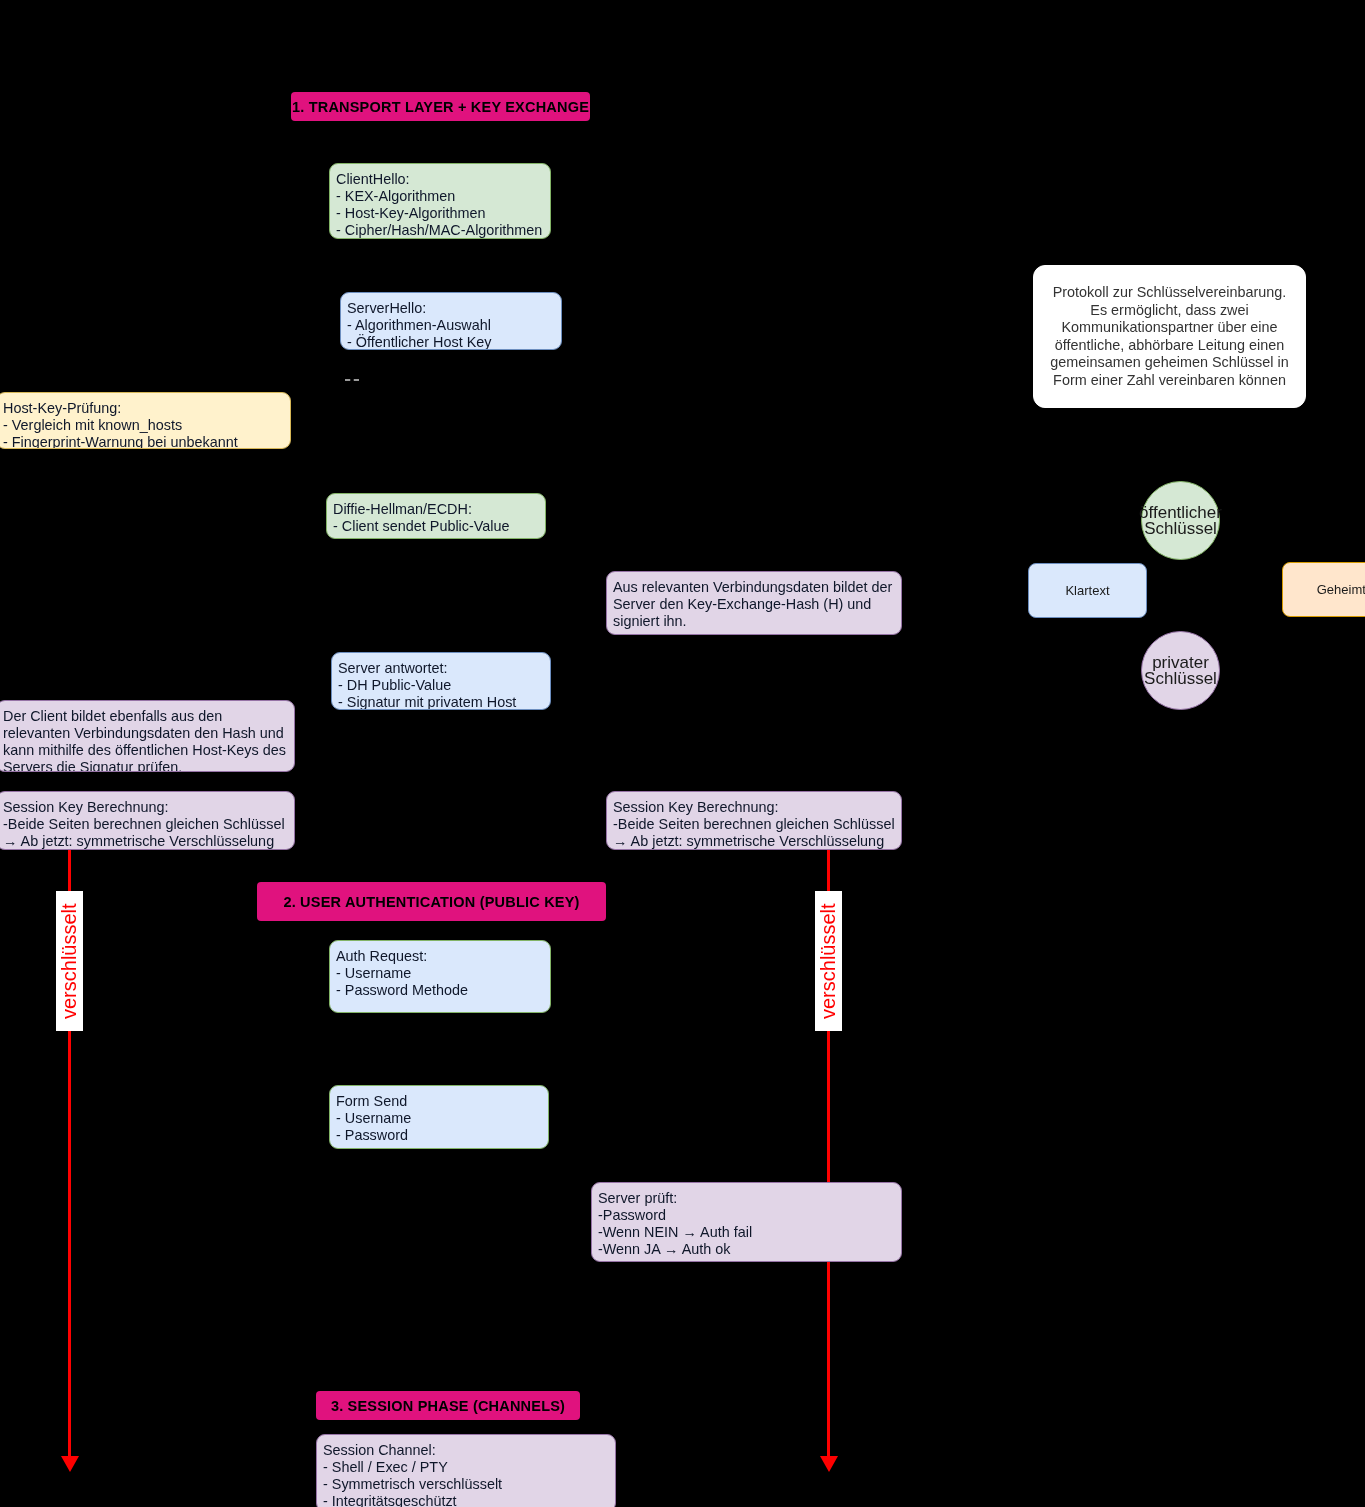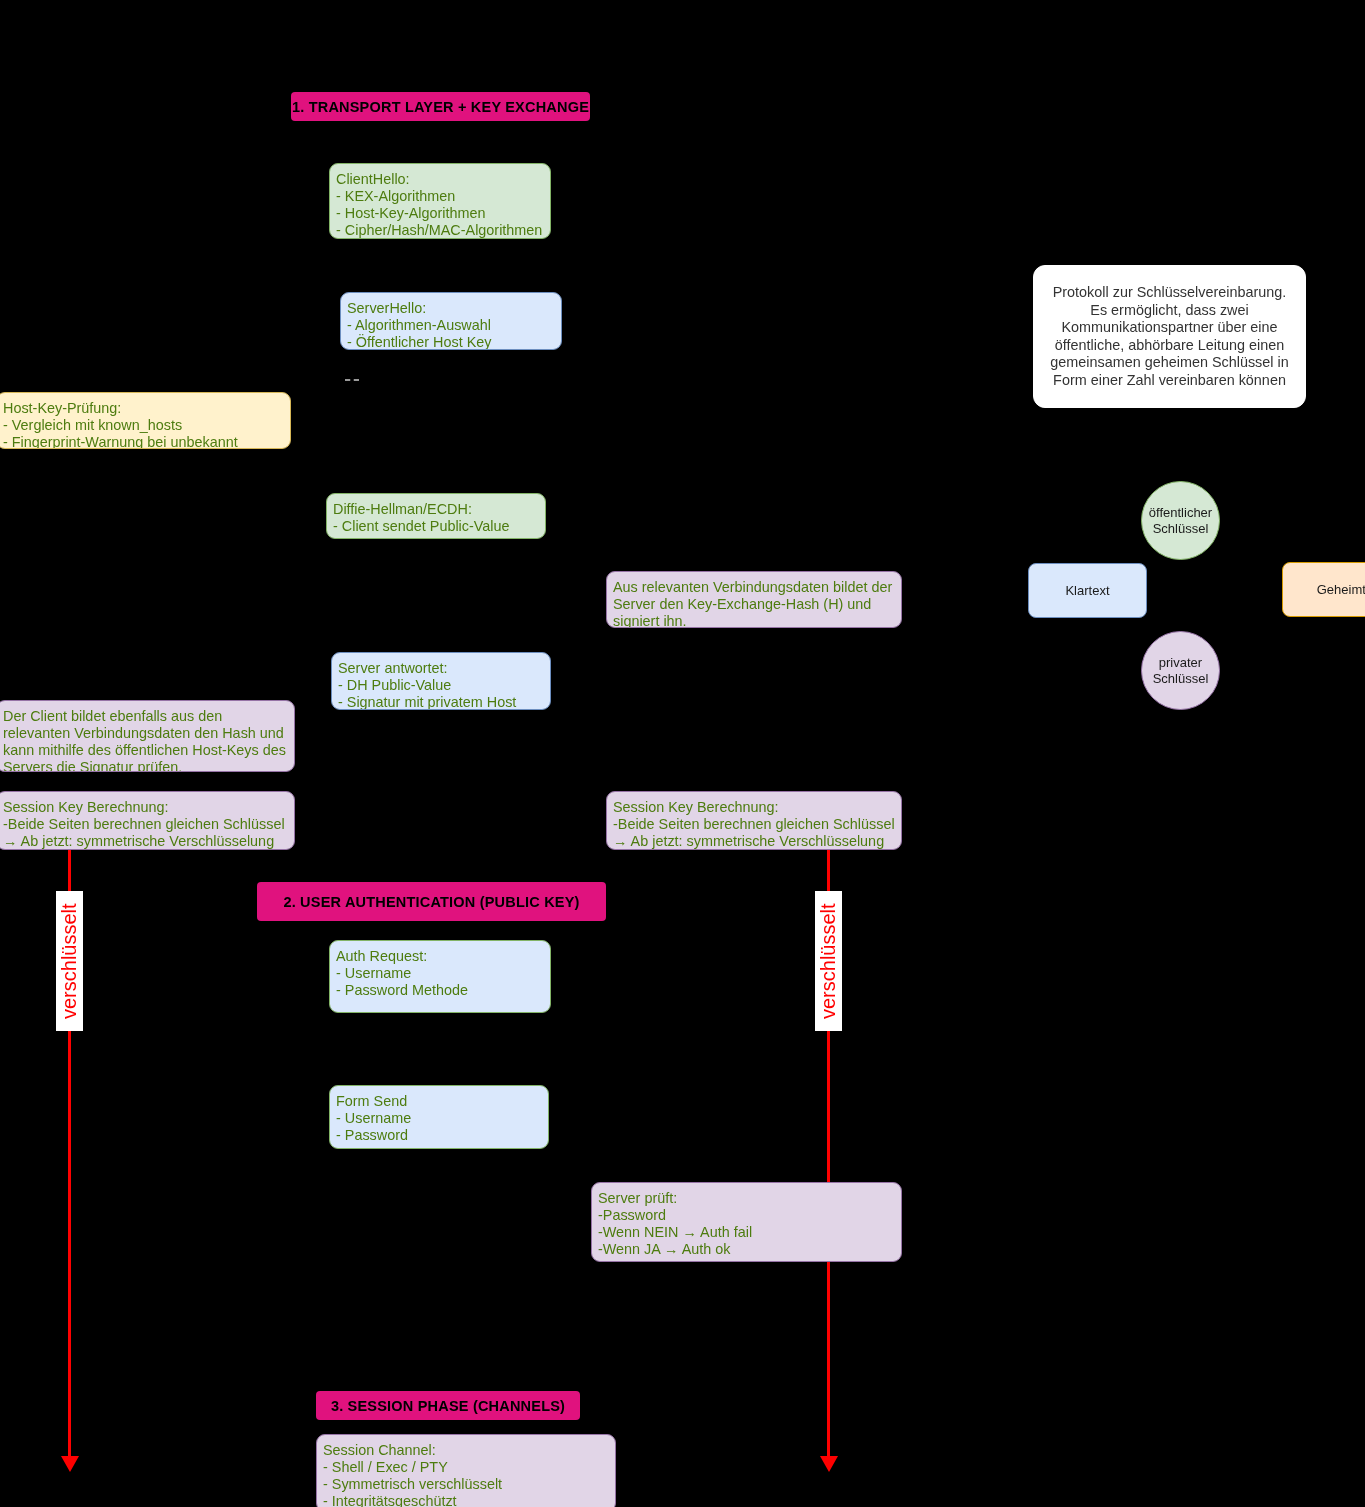--- a/index.html
+++ b/index.html
@@ -33,21 +33,21 @@
   }
 
   
   .box {
     position: absolute;
     box-sizing: border-box;
     border-radius: 9px;
     border: 1px solid #888;
     font-size: 14.4px;
     line-height: 17px;
-    color: #4d7c0f;
+    color: #0f172a;
     padding: 7px 6px 6px 6px;
     white-space: pre-line;
     overflow: hidden;
   }
   .box.green  { background: #d5e8d4; border-color: #82b366; }
   .box.blue   { background: #dae8fc; border-color: #6c8ebf; border-radius: 9px; }
   .box.blue-g { background: #dae8fc; border-color: #82b366; }
   .box.yellow { background: #fff2cc; border-color: #d6b656; }
   .box.purple { background: #e1d5e7; border-color: #9673a6; }
   .box.white  { background: #ffffff; border-color: #ffffff;
@@ -57,21 +57,21 @@
 
   
   .circle {
     position: absolute;
     box-sizing: border-box;
     border-radius: 50%;
     display: flex;
     align-items: center;
     justify-content: center;
     text-align: center;
-    font-size: 13px;
+    font-size: 17px;
     line-height: 15.5px;
     color: #1b1b1b;
     white-space: pre-line;
   }
   .circle.green  { background: #d5e8d4; border: 1px solid #82b366; }
   .circle.purple { background: #e1d5e7; border: 1px solid #9673a6; }
 
   
   .chip {
     position: absolute;
@@ -140,21 +140,21 @@
 
   <div class="dash" style="left:345px; top:379px; width:14px;"></div>
 
   <div class="box yellow" style="left:-4px; top:392px; width:295px; height:57px;">Host-Key-Prüfung:
 - Vergleich mit known_hosts
 - Fingerprint-Warnung bei unbekannt</div>
 
   <div class="box green" style="left:326px; top:493px; width:220px; height:46px;">Diffie-Hellman/ECDH:
 - Client sendet Public-Value</div>
 
-  <div class="box purple" style="left:606px; top:571px; width:296px; height:57px;">Aus relevanten Verbindungsdaten bildet der Server den Key-Exchange-Hash (H) und signiert ihn.</div>
+  <div class="box purple" style="left:606px; top:571px; width:296px; height:64px;">Aus relevanten Verbindungsdaten bildet der Server den Key-Exchange-Hash (H) und signiert ihn.</div>
 
   <div class="box blue" style="left:331px; top:652px; width:220px; height:58px;">Server antwortet:
 - DH Public-Value
 - Signatur mit privatem Host Key</div>
 
   <div class="box purple" style="left:-4px; top:700px; width:299px; height:72px;">Der Client bildet ebenfalls aus den relevanten Verbindungsdaten den Hash und kann mithilfe des öffentlichen Host-Keys des Servers die Signatur prüfen.</div>
 
   <div class="box purple" style="left:-4px; top:791px; width:299px; height:59px;">Session Key Berechnung:
 -Beide Seiten berechnen gleichen Schlüssel
 → Ab jetzt: symmetrische Verschlüsselung</div>

